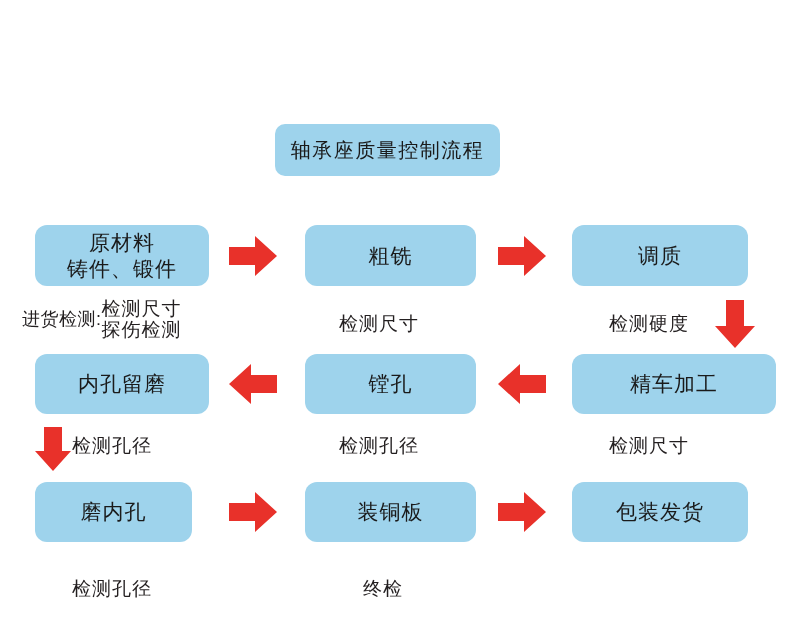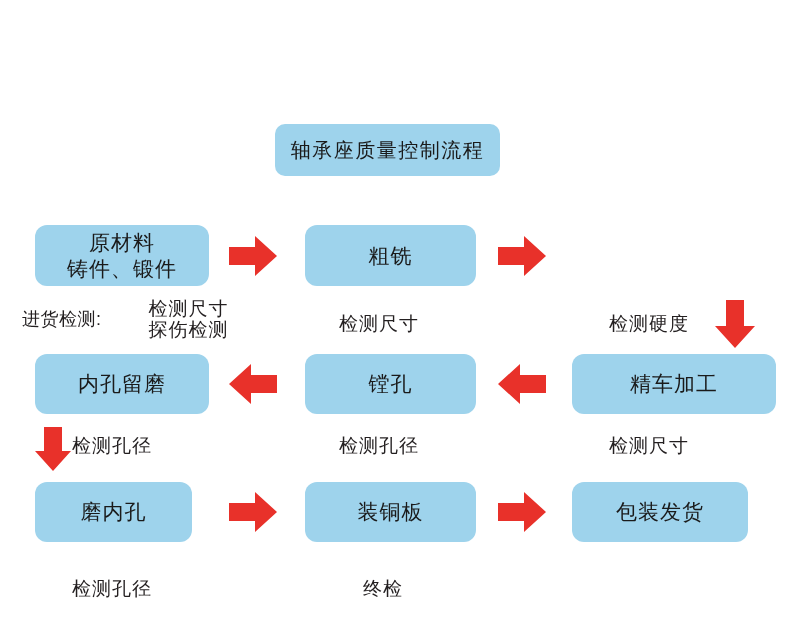--- a/index.html
+++ b/index.html
@@ -58,21 +58,20 @@
   .caption {
     position: absolute;
     color: #231f20;
     font-size: 19px;
     letter-spacing: 1px;
     white-space: nowrap;
   }
   .caption.with-prefix {
     display: flex;
     align-items: center;
-    gap: 47px;
   }
   .caption .prefix {
     font-size: 18px;
     letter-spacing: 0.5px;
   }
   .caption .stack {
     display: inline-block;
     line-height: 1.12;
     font-size: 19px;
   }
@@ -105,20 +104,23 @@
   <div class="node" style="left:305px; top:177px; width:171px; height:61px;align-items:center;">
     <span class="ln">粗铣</span>
   </div>
 
   <div class="arrow" style="left:498px; top:186px; width:48px; height:44px;">
     <svg viewBox="0 0 48 44" preserveAspectRatio="none">
       <polygon points="0,13 26,13 26,2 48,22 26,42 26,31 0,31" fill="#e8312a"></polygon>
     </svg>
   </div>
 
+  <div class="node" style="left:572px; top:177px; width:176px; height:61px;">
+    <span class="ln">调质</span>
+  </div>
 
   <div class="caption with-prefix" style="left:22px; top:250px;">
     <span class="prefix">进货检测:</span>
     <span class="stack">
       <span class="ln">检测尺寸</span>
       <span class="ln">探伤检测</span>
     </span>
   </div>
 
   <div class="caption" style="left:339px; top:263px;">检测尺寸</div>

